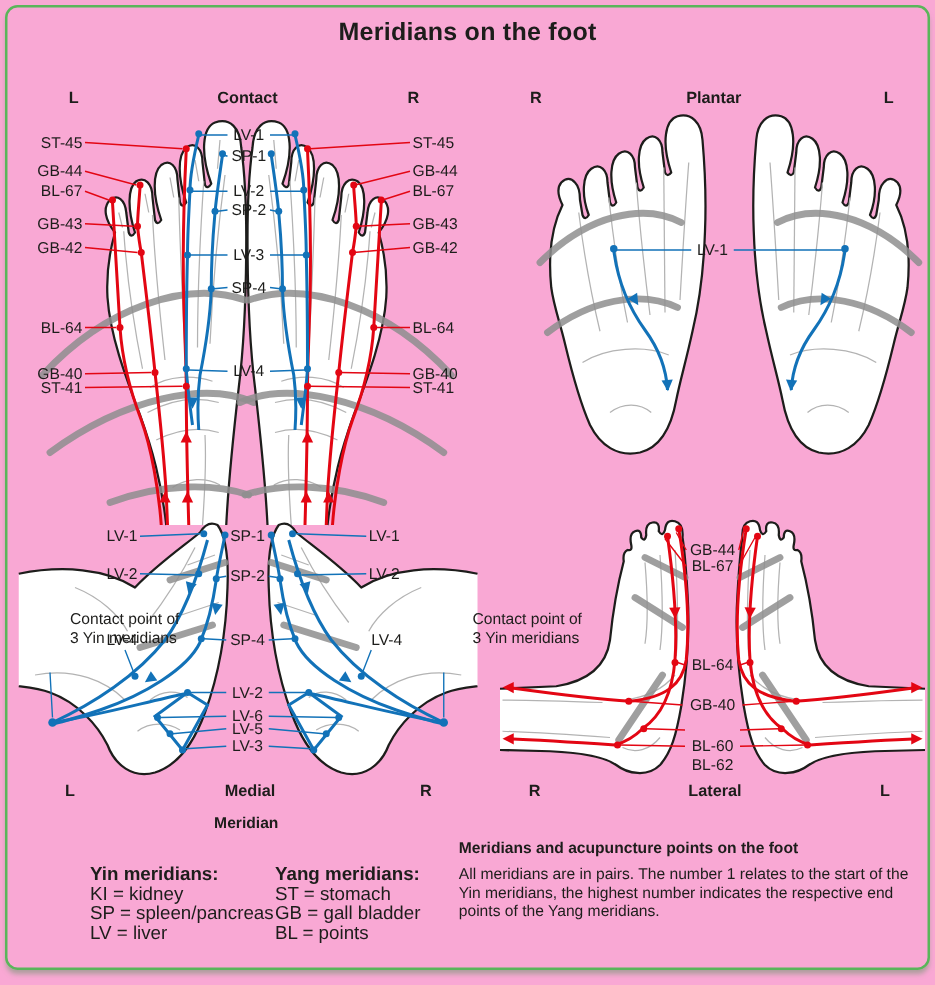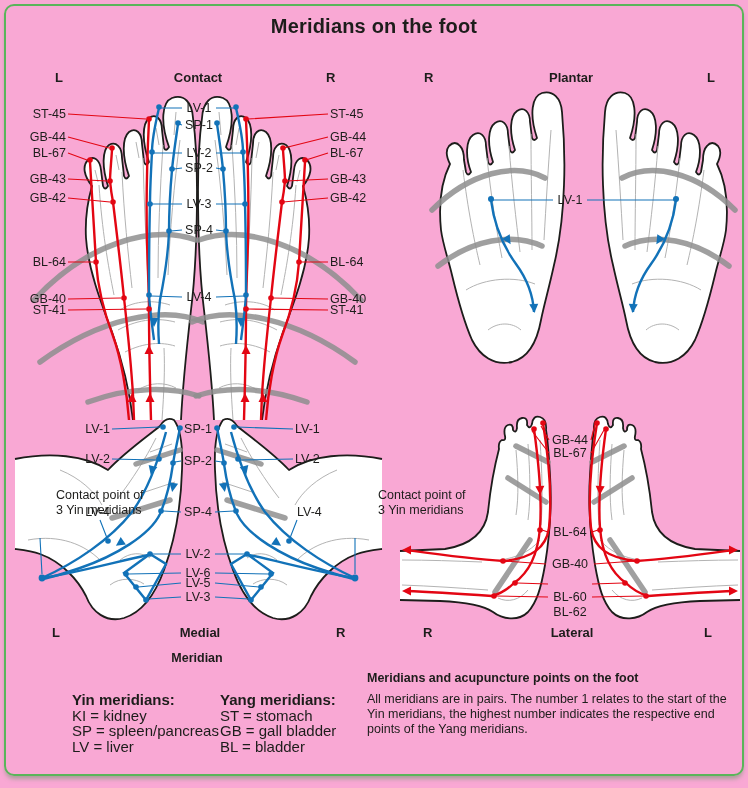--- a/index.html
+++ b/index.html
@@ -322,17 +322,17 @@
   <div class="leg" style="left:72px;top:692px">
     <div class="h">Yin meridians:</div>
     <div>KI = kidney</div>
     <div>SP = spleen/pancreas</div>
     <div>LV = liver</div>
   </div>
   <div class="leg" style="left:220px;top:692px">
     <div class="h">Yang meridians:</div>
     <div>ST = stomach</div>
     <div>GB = gall bladder</div>
-    <div>BL = bladder</div>
+    <div>BL = points</div>
   </div>
   <div class="info-h" style="left:367px;top:671px">Meridians and acupuncture points on the foot</div>
   <div class="info-p" style="left:367px;top:692px">All meridians are in pairs. The number 1 relates to the start of the Yin meridians, the highest number indicates the respective end points of the Yang meridians.</div>
 </div>
 
 </body></html>

